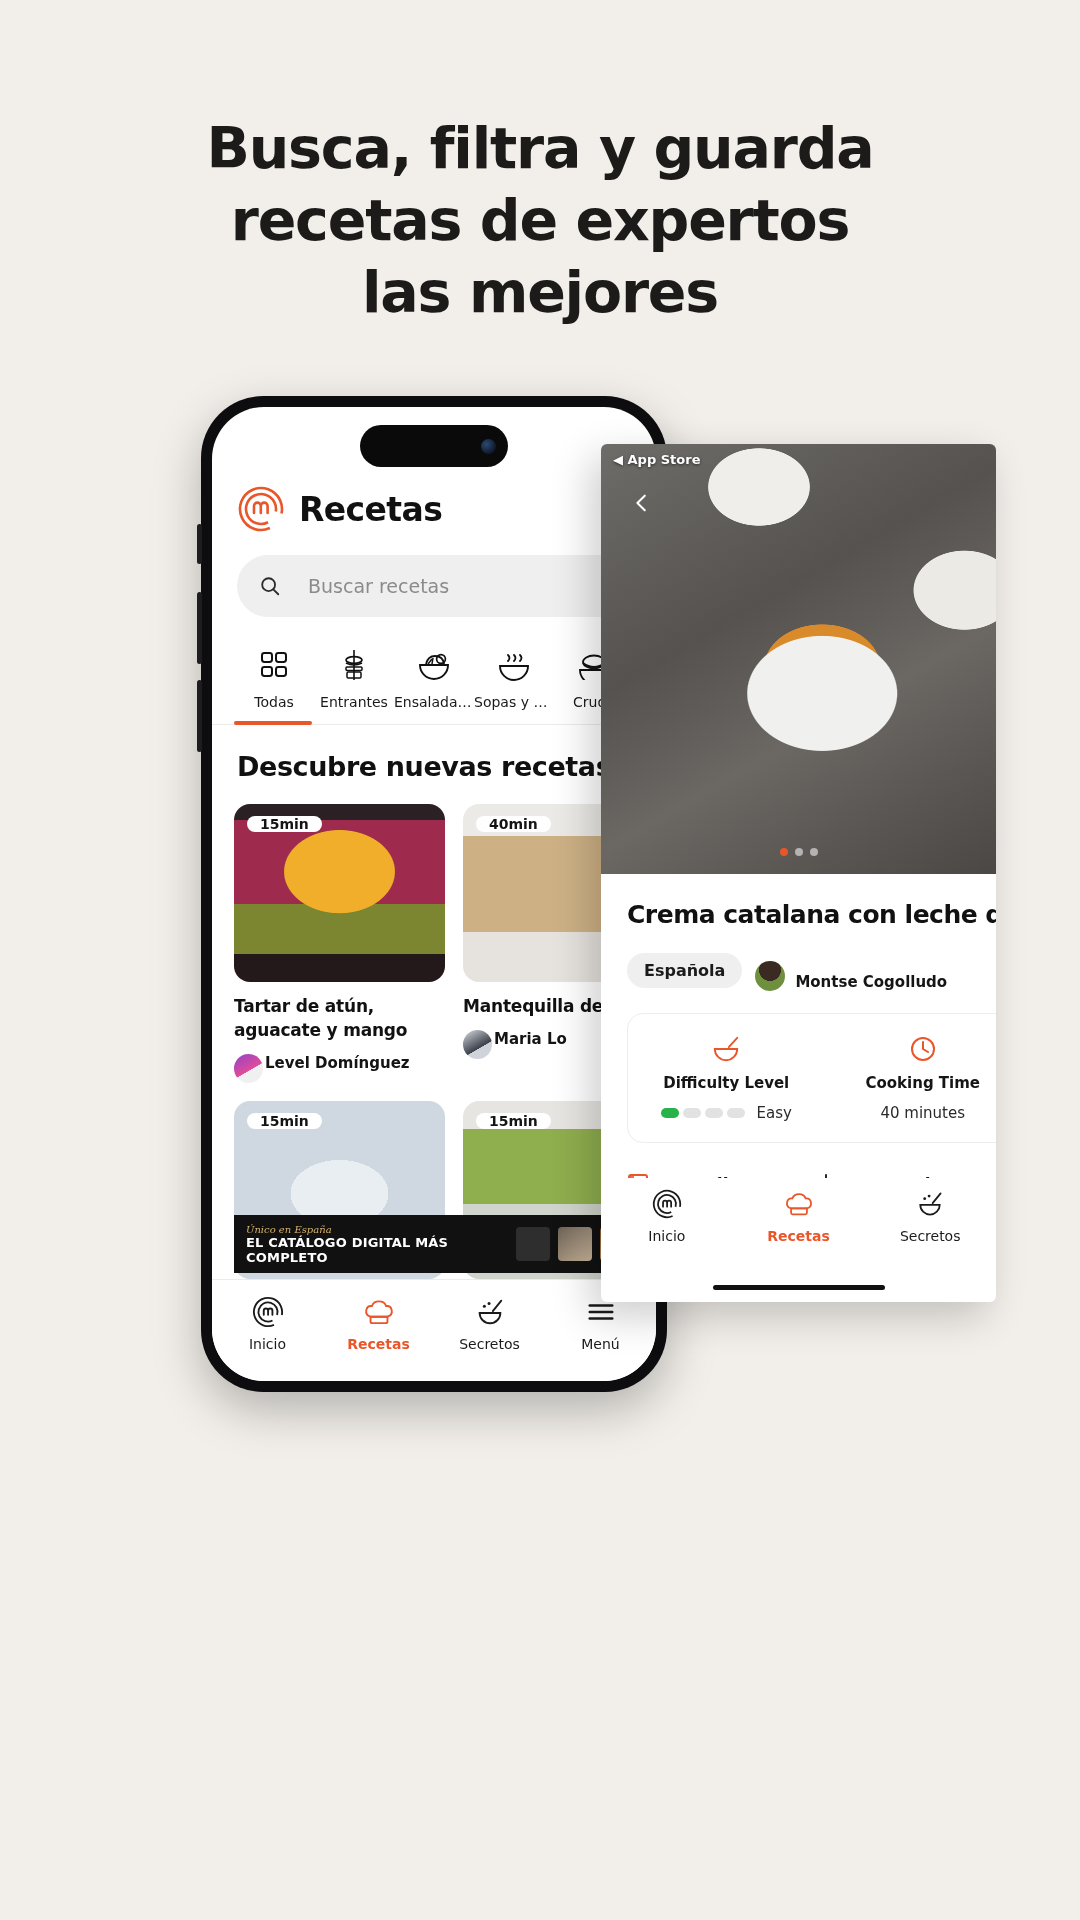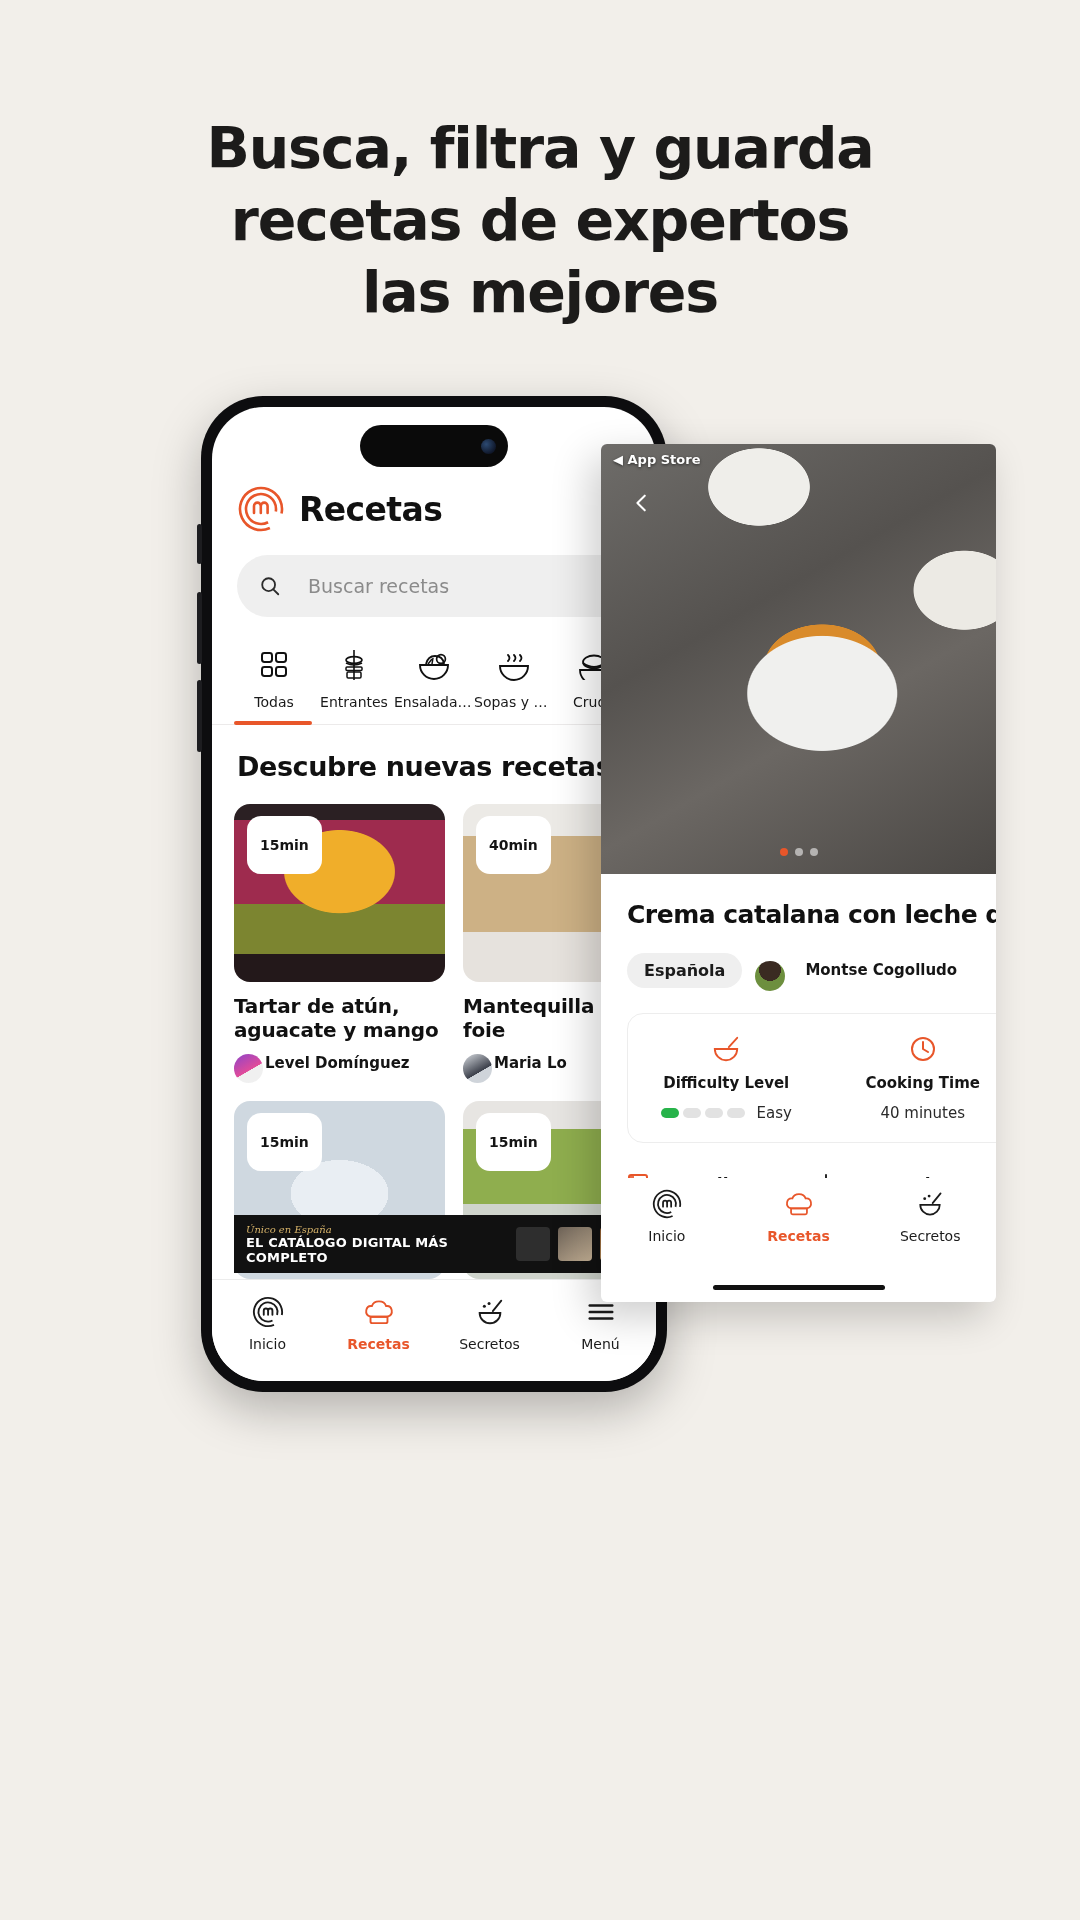--- a/index.html
+++ b/index.html
@@ -107,26 +107,26 @@
   
   .grid { display: flex; gap: 18px; padding: 22px 0 0 22px; flex-wrap: wrap; width: 500px; }
   .card { width: 211px; }
   .thumb {
     width: 211px; height: 178px; border-radius: 16px;
     position: relative; overflow: hidden;
   }
   .badge {
     position: absolute; top: 12px; left: 13px;
     background: #fff; border-radius: 14px;
-    padding: 21px 13px; font-size: 14px; font-weight: 700; color:#141414;
+    padding: 0 13px; font-size: 14px; font-weight: 700; color:#141414;
     font-family: "DejaVu Sans", sans-serif;
   }
   .card-title {
     font-family: "DejaVu Sans", sans-serif;
-    font-size: 20px; font-weight: 700; color:#111; line-height:24px;
+    font-size: 17px; font-weight: 700; color:#111; line-height:24px;
     margin-top: 12px; letter-spacing:-0.2px;
   }
   .author { display:flex; align-items:flex-start; gap:2px; margin-top:12px; }
   .avatar { width:29px;height:29px;border-radius:50%;flex:0 0 auto; }
   .author-name { font-family:"DejaVu Sans",sans-serif; font-size:15px; font-weight:700; color:#141414; }
 
   
   .art-tartar { background:
       radial-gradient(ellipse 56px 42px at 50% 38%, #f0ae2a 0 98%, rgba(0,0,0,0) 100%),
       linear-gradient(180deg,#2b2023 0 9%, #9e2b4e 9% 56%, #7c8530 56% 84%, #23181a 84% 100%); }
@@ -192,21 +192,21 @@
           display:flex; gap:7px; align-items:center;}
   .dot { width:8px;height:8px;border-radius:50%;background:rgba(255,255,255,.55); }
   .dot.on { background:#e8562a; }
 
   .detail-body { padding: 26px 26px 0 26px; }
   .detail-title { font-family:"DejaVu Sans",sans-serif; font-size:25px; font-weight:800;
                   color:#111; letter-spacing:-0.5px; white-space:nowrap; }
   .meta-row { display:flex; align-items:center; gap:13px; margin-top:20px; }
   .chip { background:#efefef; border-radius:18px; padding:8px 17px;
           font-family:"DejaVu Sans",sans-serif; font-size:16px; font-weight:700; color:#1b1b1b; }
-  .chef { display:flex; align-items:flex-start; gap:20px;margin-top:12px; }
+  .chef { display:flex; align-items:flex-end; gap:10px;margin-top:12px; }
   .chef .avatar { width:30px;height:30px; }
   .chef .nm { font-family:"DejaVu Sans",sans-serif; font-size:15px; font-weight:700; color:#151515; }
 
   .info-card {
     margin-top:22px; border:1px solid #ededed; border-radius:16px;
     display:flex; padding: 18px 0 20px 0; width: 395px;
   }
   .info-col { flex:1; text-align:center; }
   .info-col .ico { height:34px; display:flex;align-items:center;justify-content:center; }
   .info-col .lab { font-family:"DejaVu Sans",sans-serif; font-size:15px; font-weight:700;

